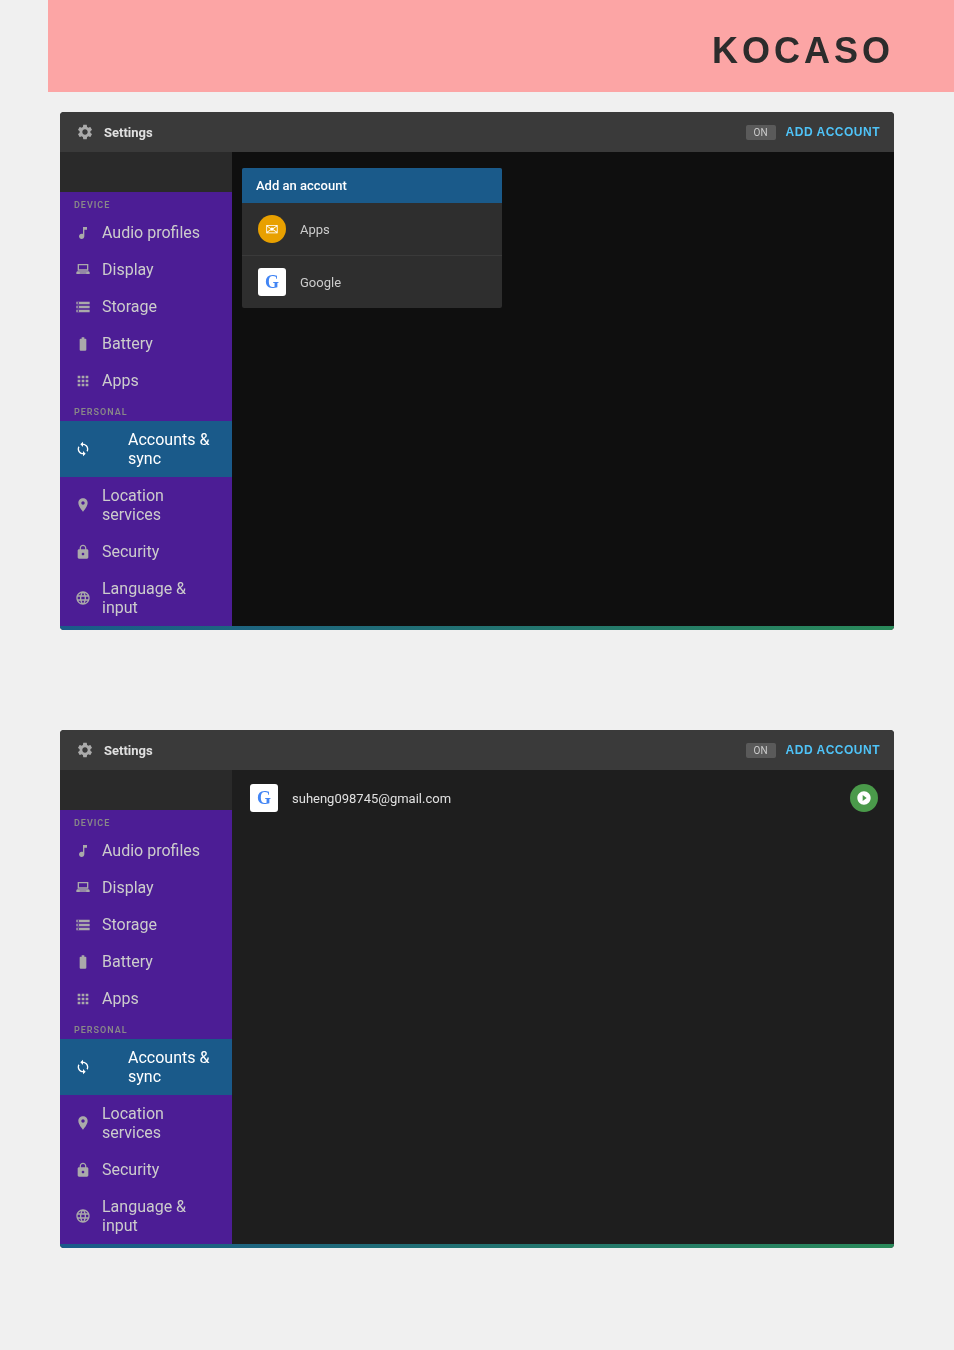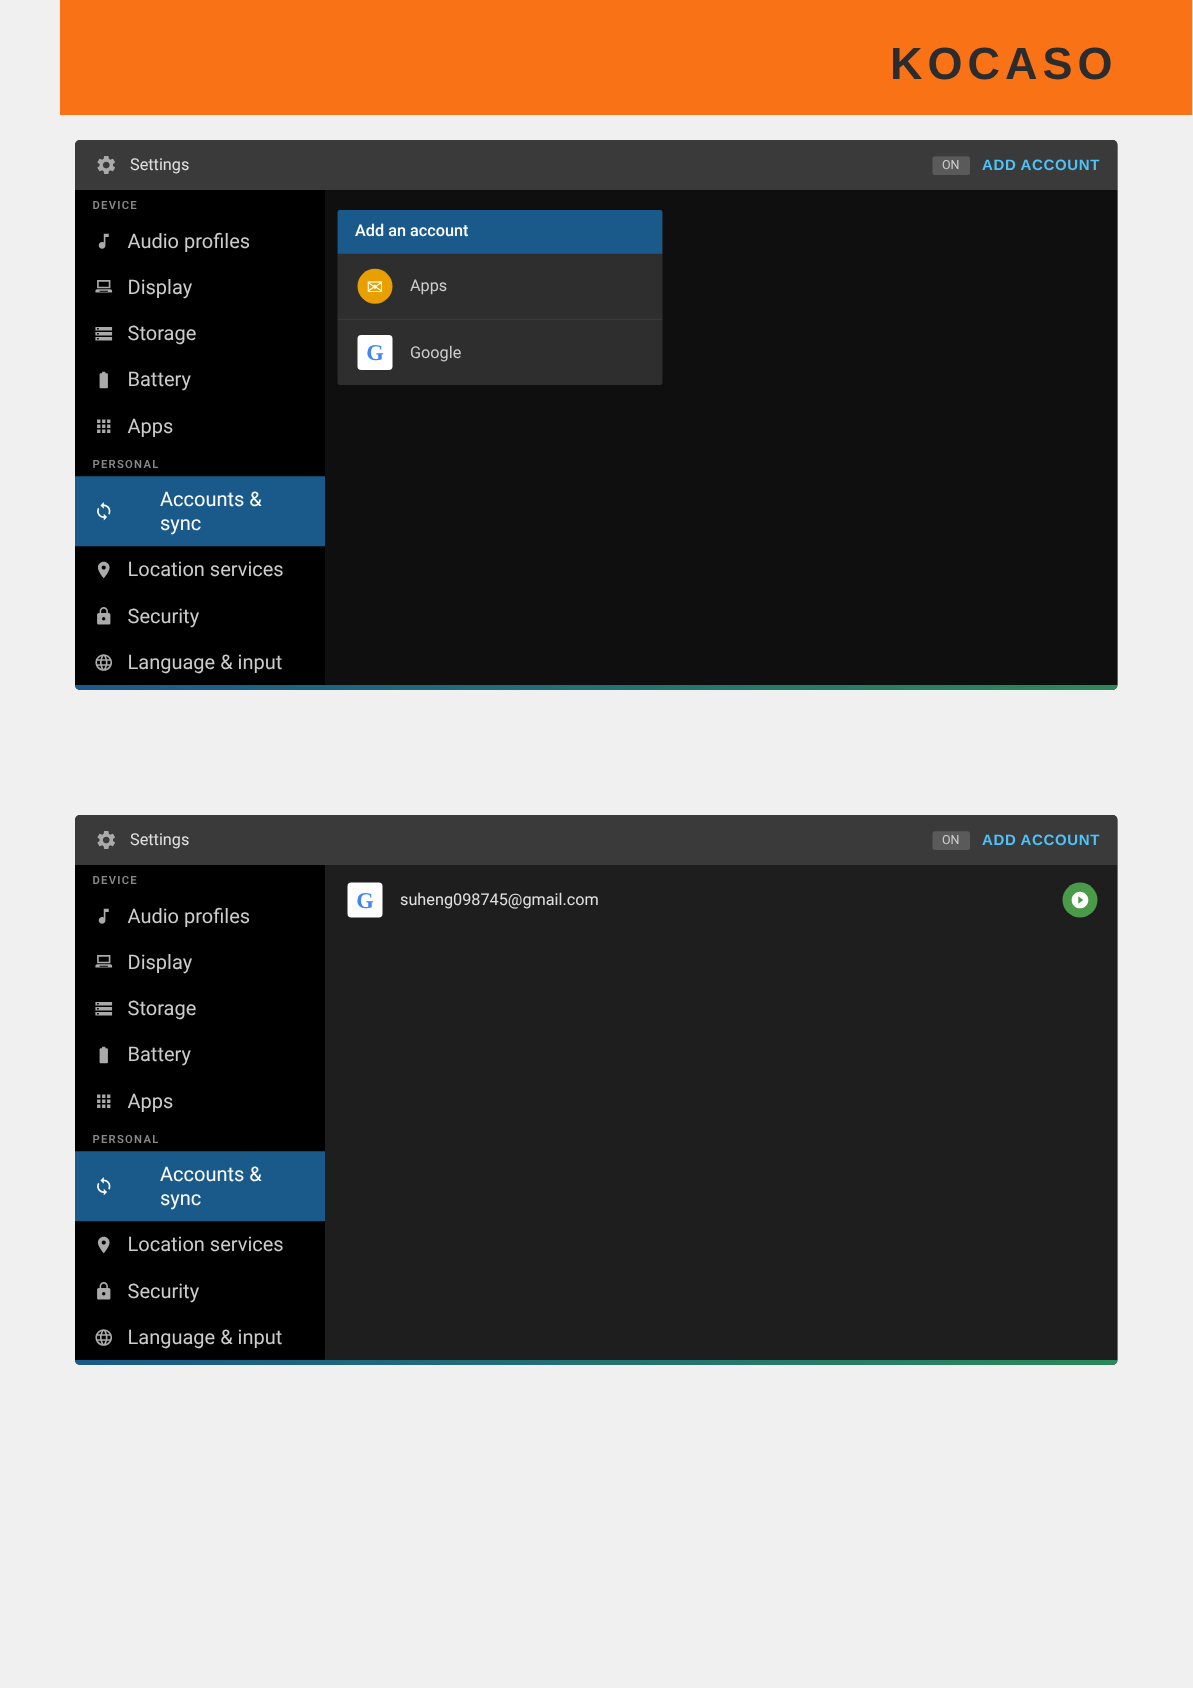--- a/index.html
+++ b/index.html
@@ -7,21 +7,21 @@
       background: #f0f0f0;
       font-family: 'Roboto', Arial, sans-serif;
       width: 954px;
       min-height: 1350px;
     }
 
     
     .kocaso-header {
       text-align: right;
       padding: 30px 60px 20px 0;
-      background: #f97316;
+      background: #fca5a5;
       margin-left: 48px;
     }
     .kocaso-logo {
       font-size: 36px;
       font-weight: 900;
       color: #2c2c2c;
       letter-spacing: 4px;
       font-family: Arial Black, Arial, sans-serif;
     }
 
@@ -59,21 +59,21 @@
       width: 22px;
       height: 22px;
       display: flex;
       align-items: center;
       justify-content: center;
     }
 
     .settings-title {
       color: #e0e0e0;
       font-size: 13px;
-      font-weight: 400;
+      font-weight: 700;
     }
 
     .settings-header-right {
       display: flex;
       align-items: center;
       gap: 10px;
     }
 
     .on-badge {
       background: #5a5a5a;
@@ -94,23 +94,24 @@
       text-transform: uppercase;
     }
 
     .settings-body {
       display: flex;
       min-height: 280px;
     }
 
     
     .settings-sidebar {
-      width: 200px;
-      background: #000000;
+      width: 172px;
+      background: #4c1d95;
       flex-shrink: 0;
+      margin-top: 40px;
     }
 
     .section-label {
       color: #888;
       font-size: 9px;
       font-weight: 600;
       letter-spacing: 1px;
       padding: 8px 14px 4px 14px;
       text-transform: uppercase;
     }

